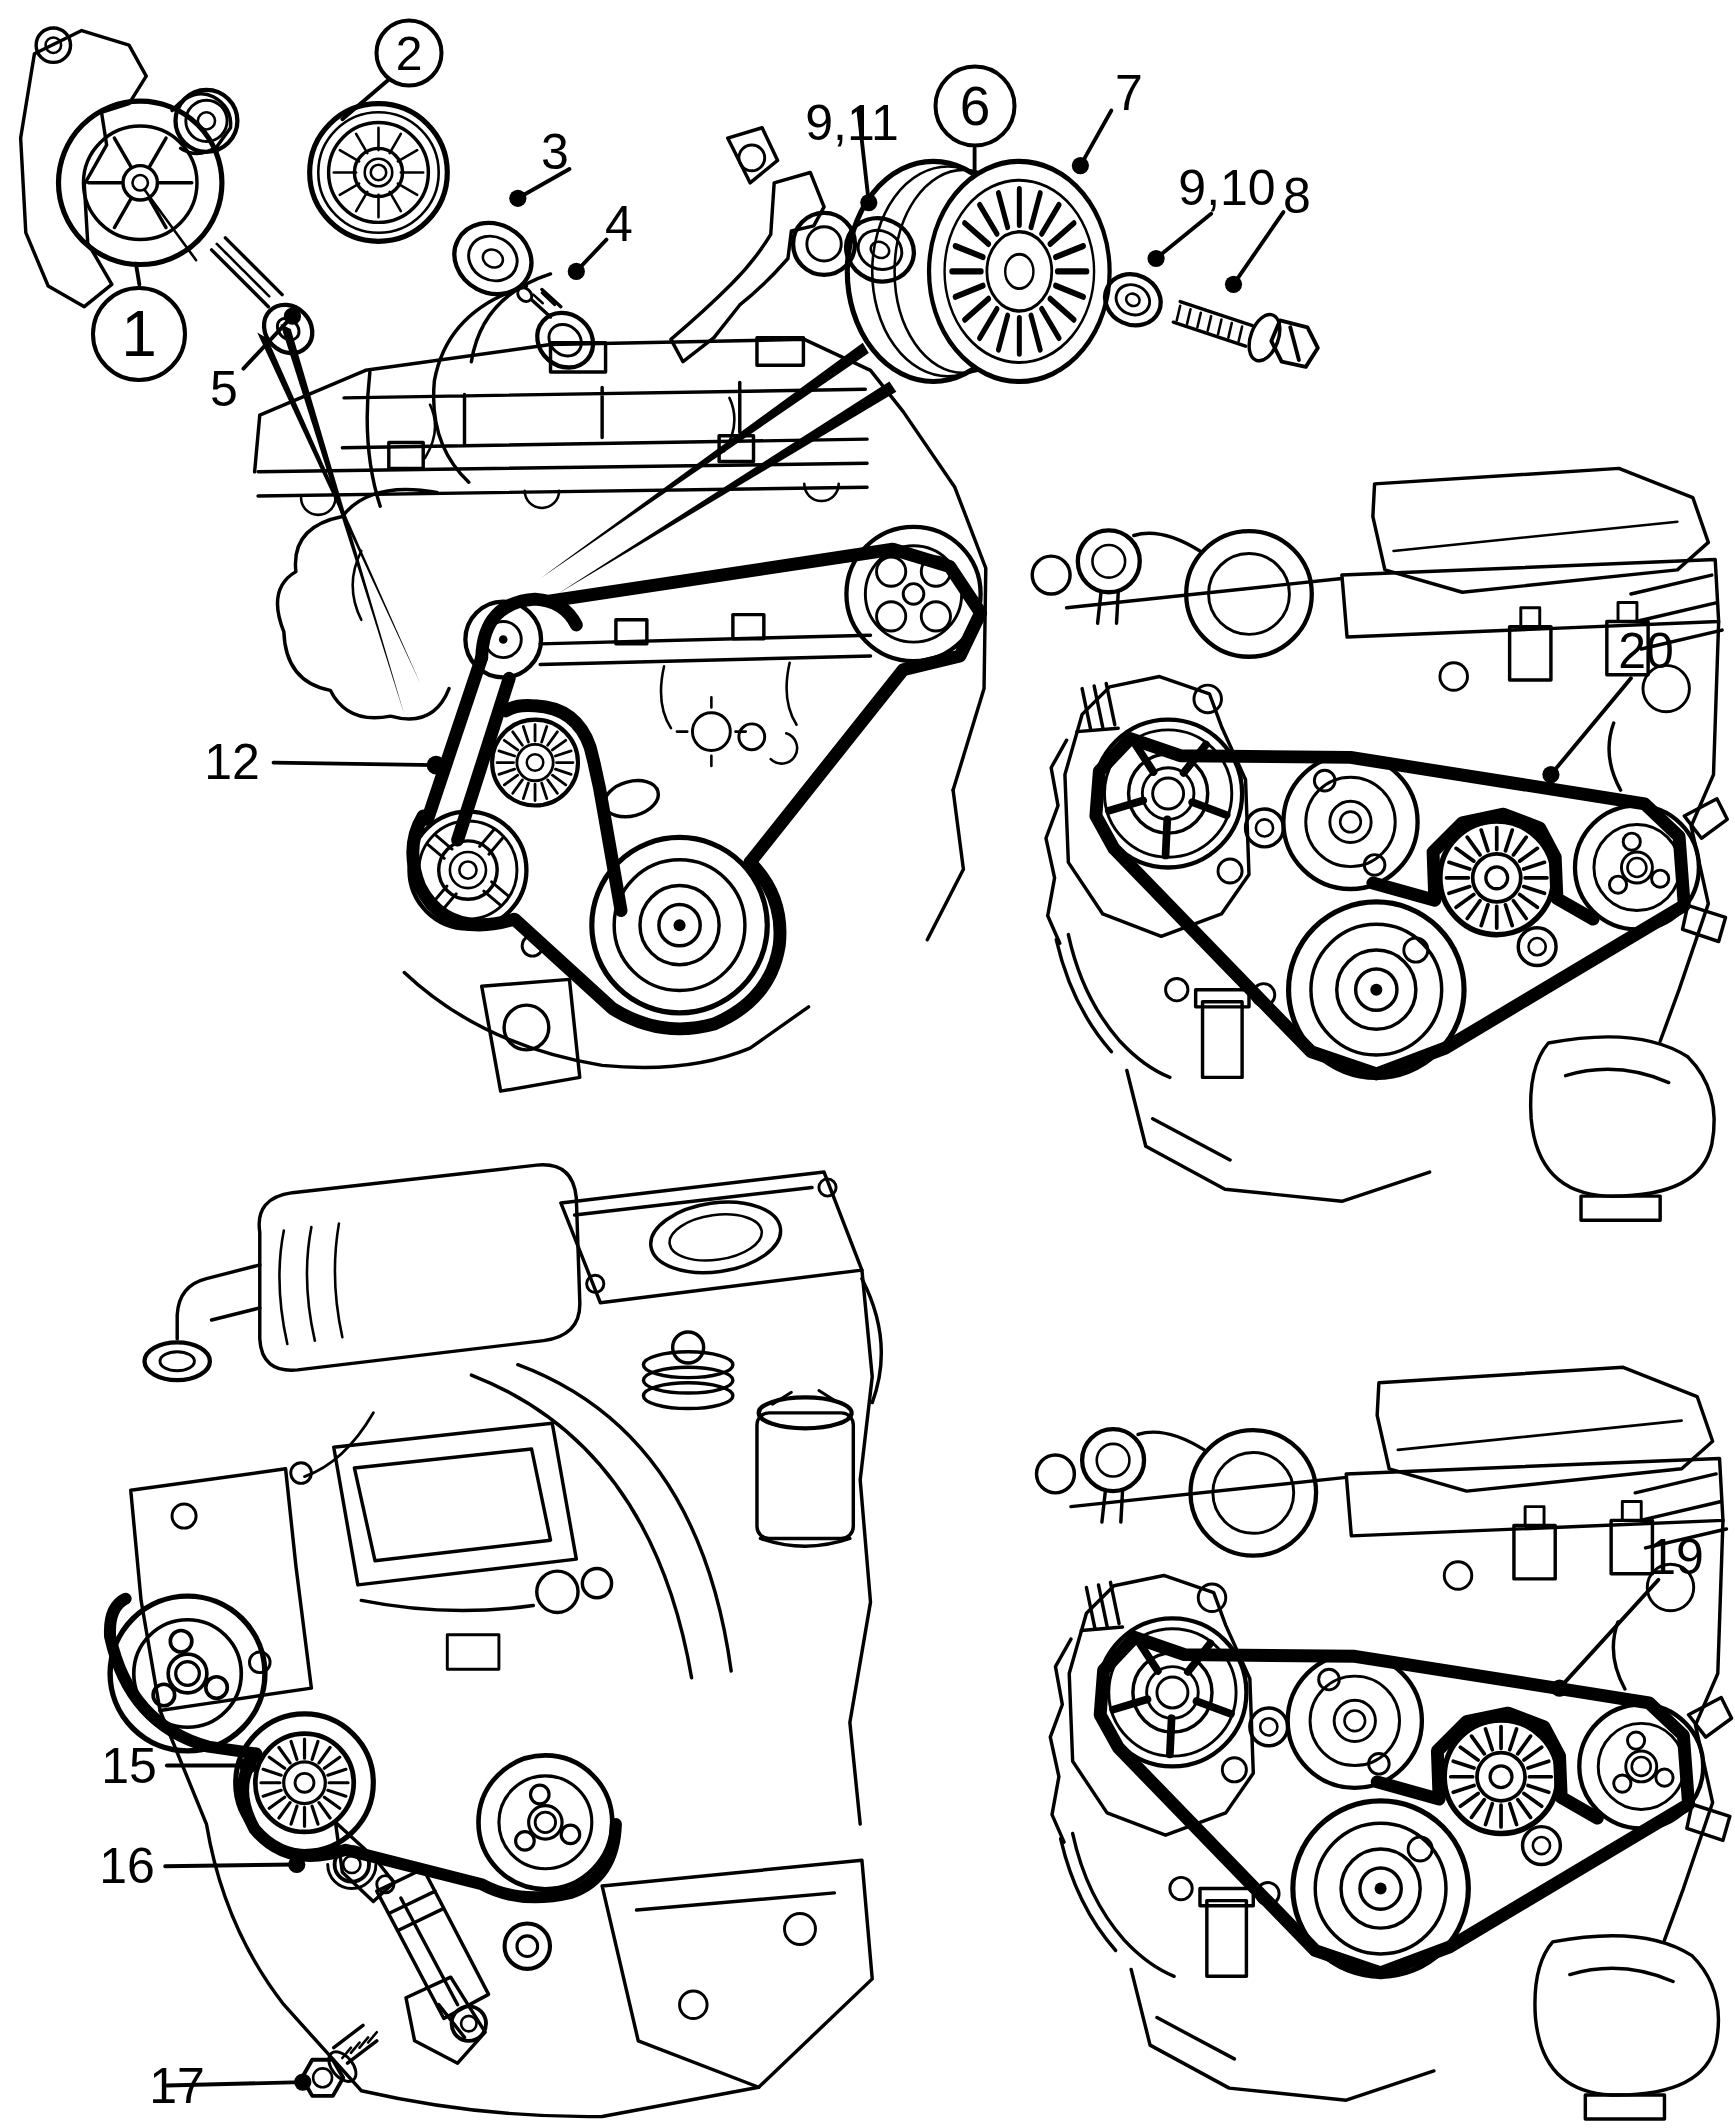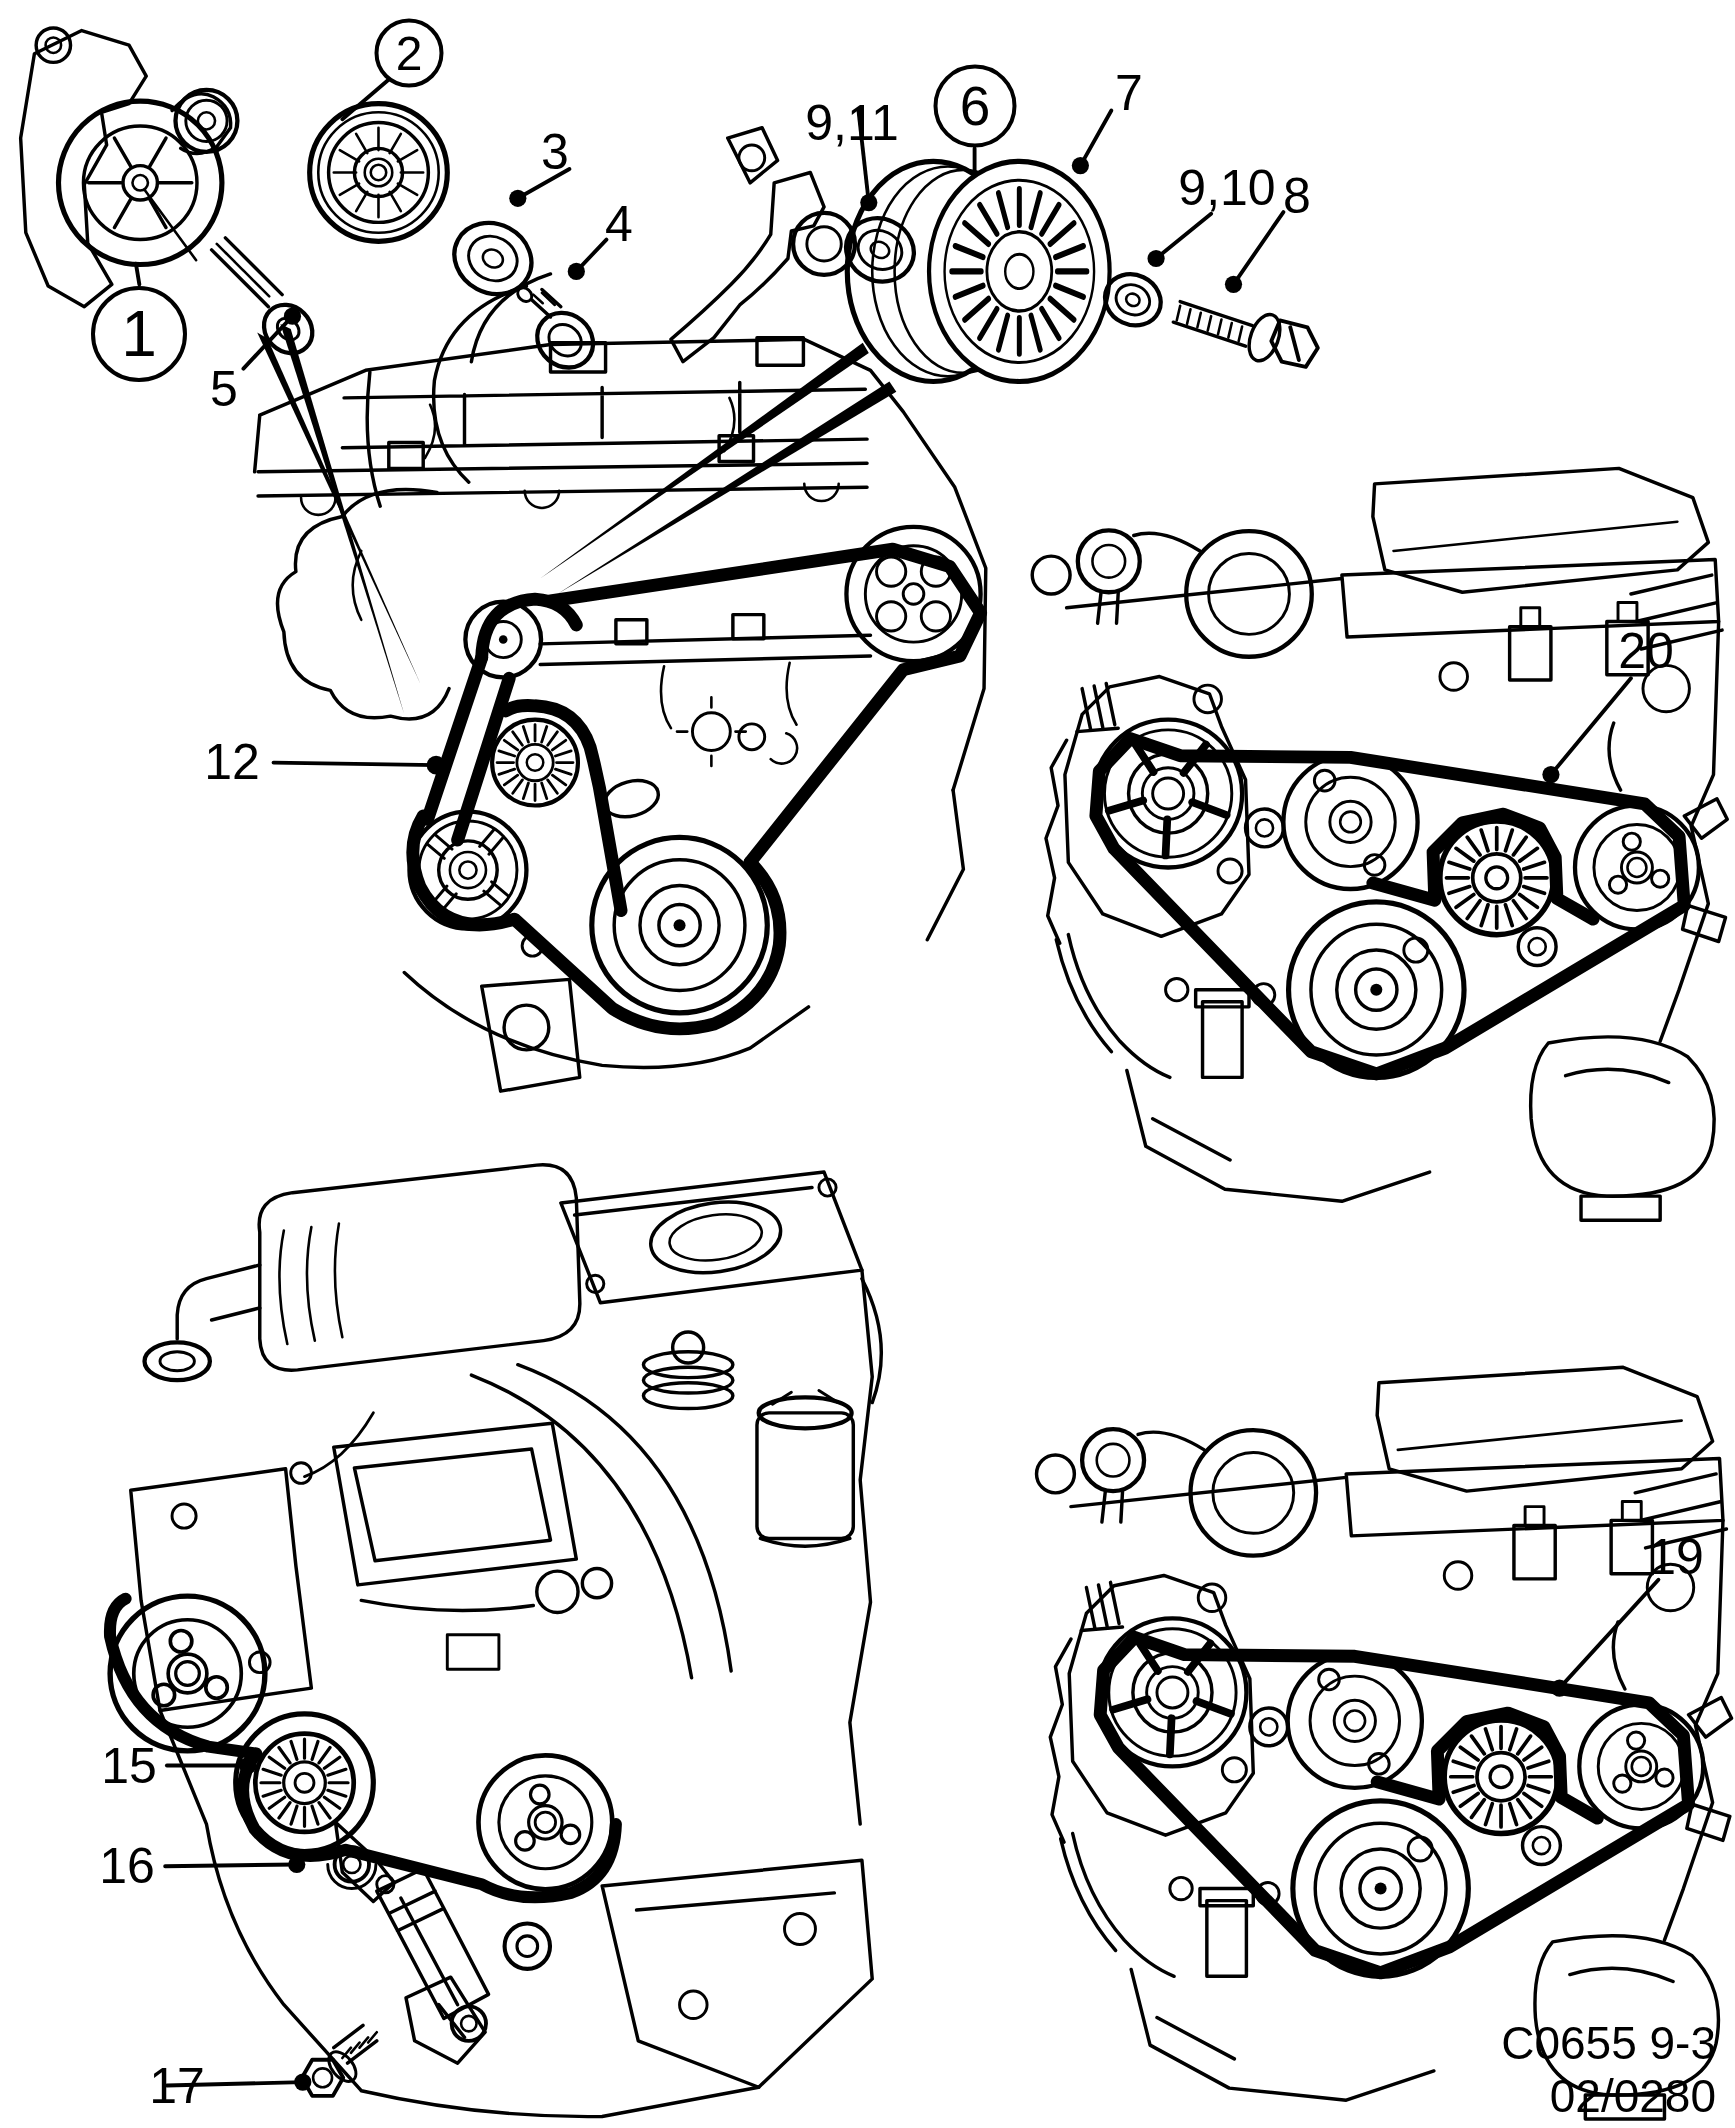--- a/index.html
+++ b/index.html
@@ -376,18 +376,14 @@
 <div class="co" style="left:1297px;top:196px;"><span>8</span></div>
 <div class="co" style="left:1227px;top:188px;text-align:right;"><span>9,10</span></div>
 <div class="co" style="left:852px;top:84px;margin-top:39px;"><span>9,11</span></div>
 <div class="co" style="left:232px;top:762px;"><span>12</span></div>
 <div class="co" style="left:129px;top:1766px;"><span>15</span></div>
 <div class="co" style="left:127px;top:1866px;"><span>16</span></div>
 <div class="co" style="left:129px;top:2086px;margin-left:48px;"><span>17</span></div>
 <div class="co" style="left:1676px;top:1557px;"><span>19</span></div>
 <div class="co" style="left:1646px;top:651px;"><span>20</span></div>
 
-<div class="plate">
-  <div>C0655 9-3</div>
-  <div>02/0280</div>
 </div>
-</div>
 
 
 </body></html>

